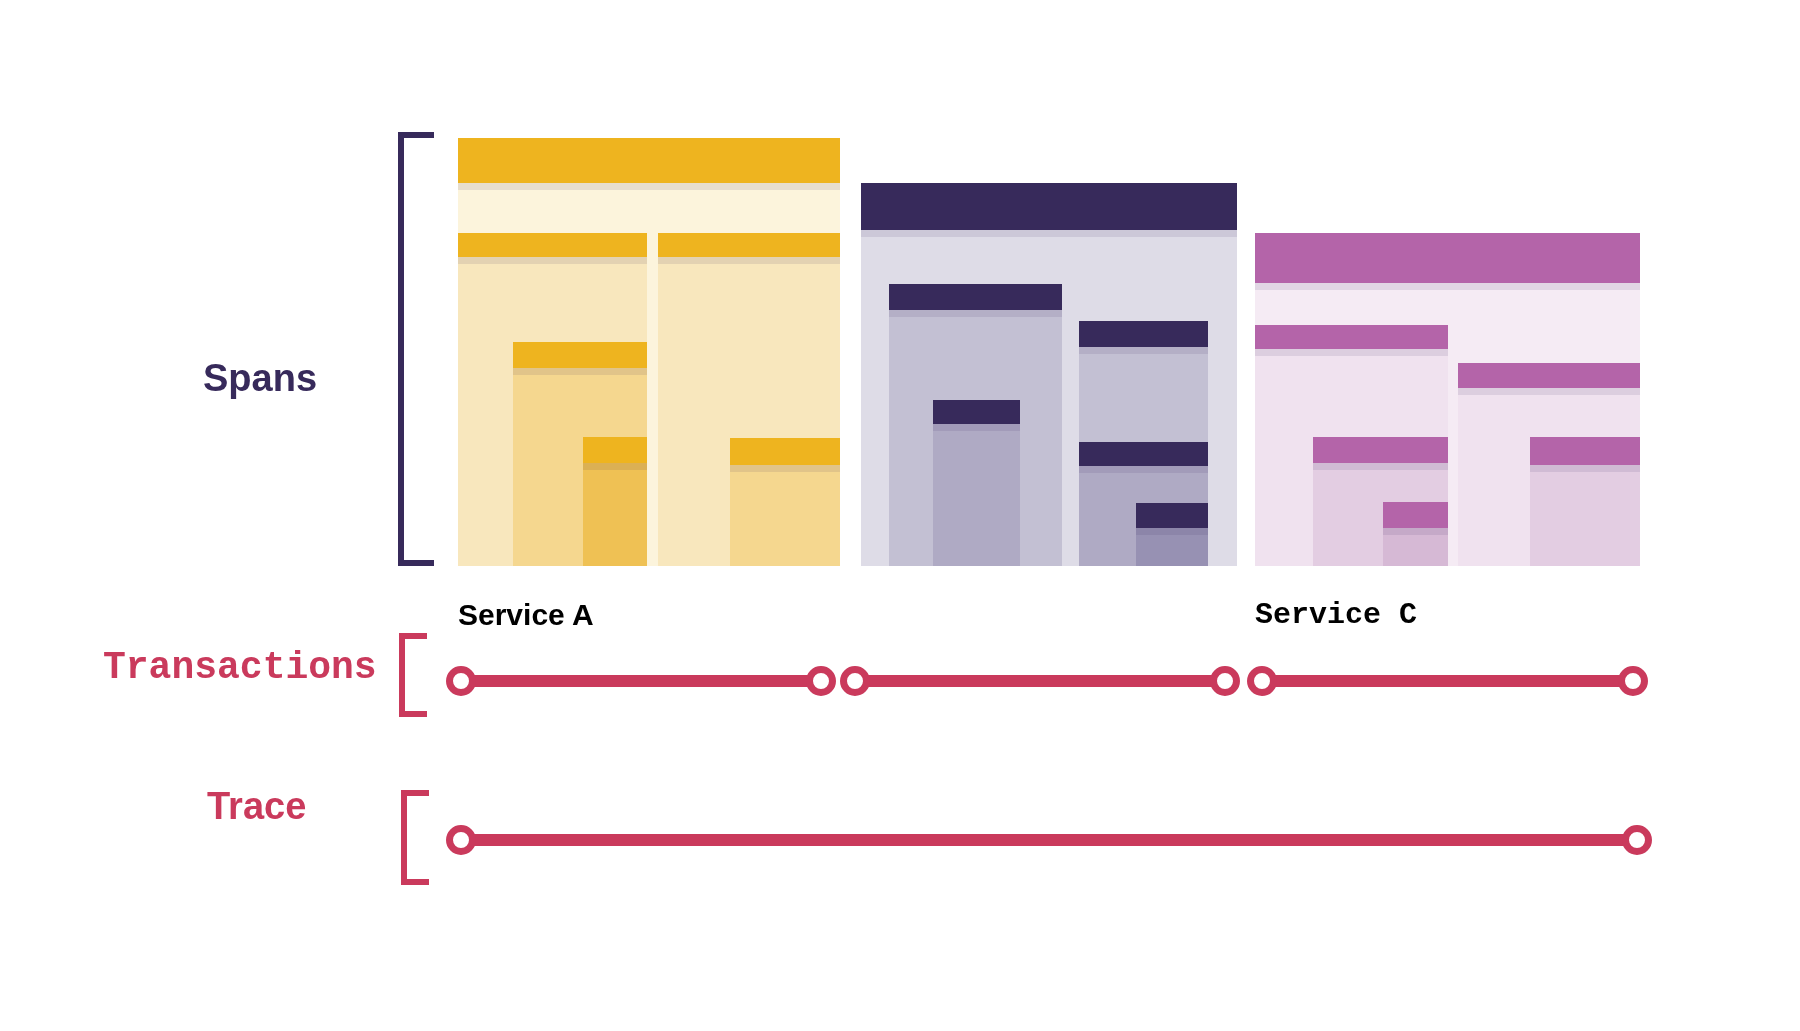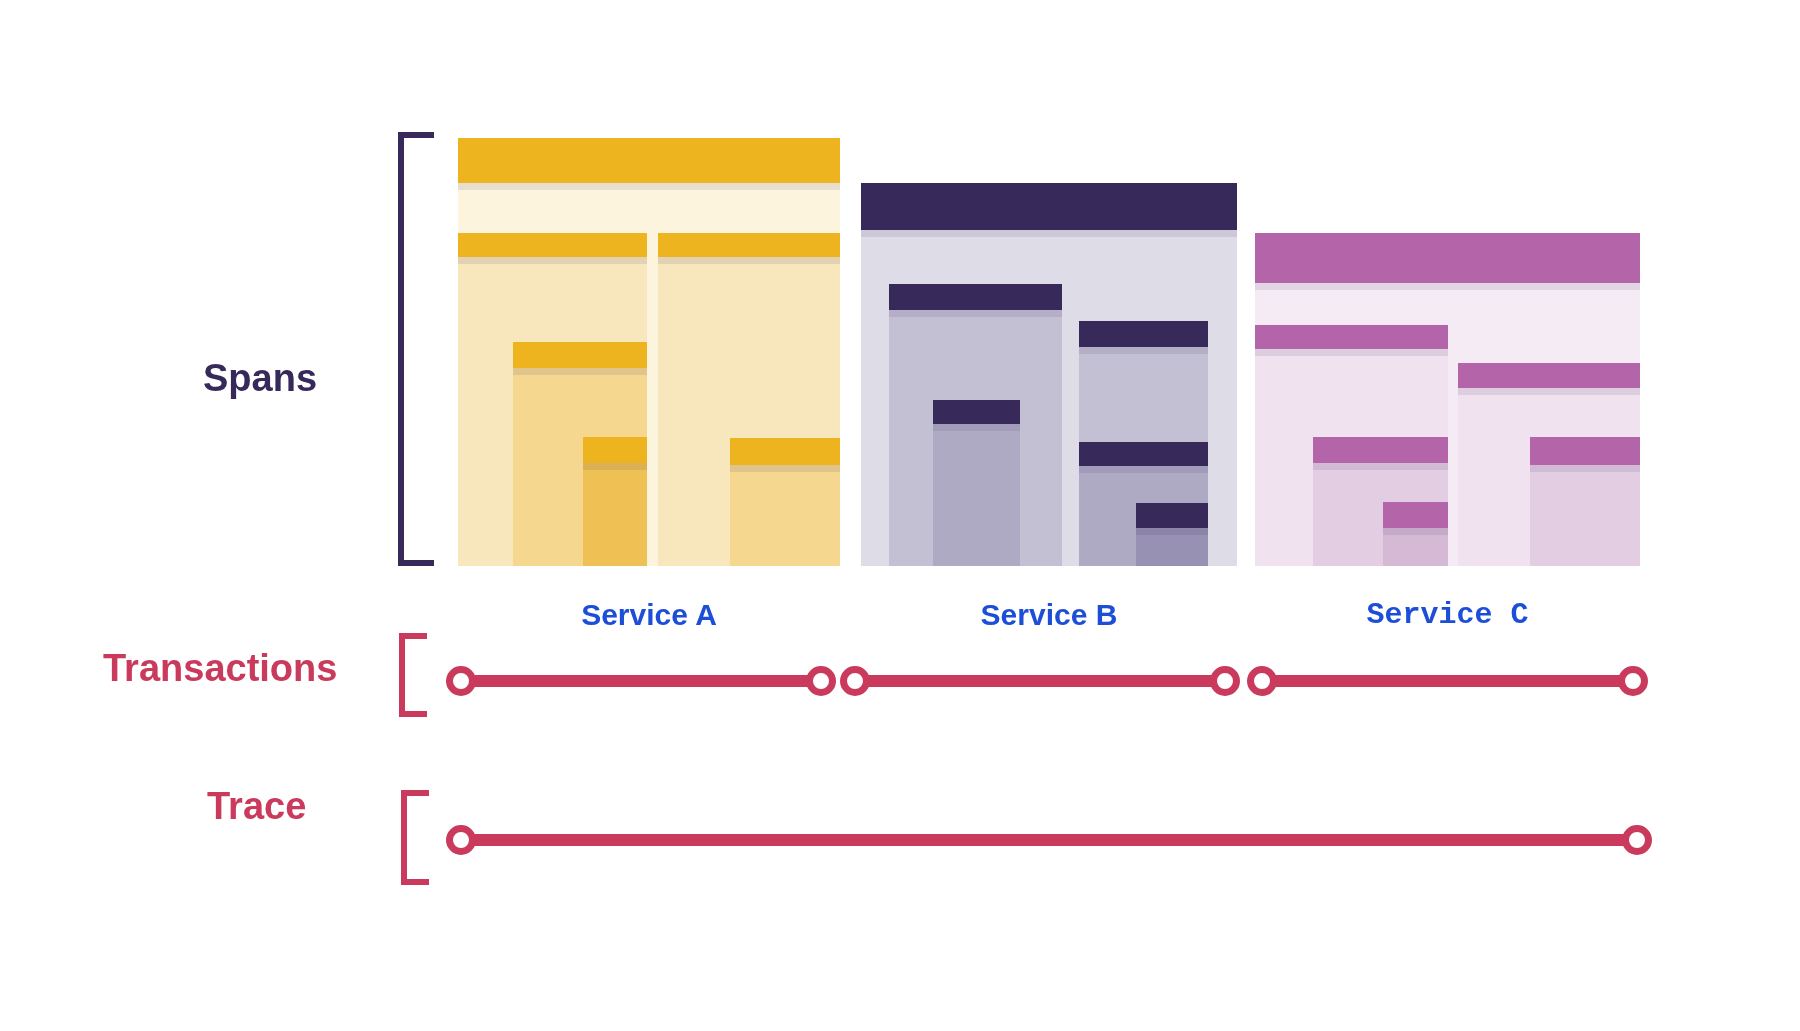--- a/index.html
+++ b/index.html
@@ -22,22 +22,22 @@
     line-height: 40px;
     white-space: nowrap;
   }
   .side-label.navy { color: #372A5B; }
   .side-label.red  { color: #CA3A5C; }
   .service-label {
     position: absolute;
     font-weight: bold;
     font-size: 30px;
     line-height: 34px;
-    color: #1d4ed8;
-    text-align: center;
+    color: #000000;
+    text-align: left;
     white-space: nowrap;
   }
   .bracket {
     position: absolute;
     border-style: solid;
     border-color: #372A5B;
     border-width: 6px 0 6px 6px;
     background: transparent;
   }
   .bracket.red { border-color: #CA3A5C; }
@@ -59,21 +59,21 @@
     border: 7px solid #CA3A5C;
     border-radius: 50%;
   }
 </style>
 </head>
 <body>
 
 <div id="canvas">
 
   <div class="side-label navy" style="left:203px; top:358px;text-align:center;">Spans</div>
-  <div class="side-label red" style="left:103px; top:648px;">Transactions</div>
+  <div class="side-label red" style="left:103px; top:648px;font-family:Liberation Mono, monospace;">Transactions</div>
   <div class="side-label red" style="left:207px; top:786px;">Trace</div>
 
   <div class="bracket" style="left:398px; top:132px; width:30px; height:422px;"></div>
   <div class="bracket red" style="left:399px; top:633px; width:22px; height:72px;"></div>
   <div class="bracket red" style="left:401px; top:790px; width:22px; height:83px;"></div>
 
 <div class="span-body" style="left: 458px; top: 138px; width: 382px; height: 428px; background: rgb(252, 244, 220);"></div>
     <div class="span-bar" style="left: 458px; top: 138px; width: 382px; height: 45px; background: rgb(238, 180, 31);"></div>
     <div class="span-body" style="left: 458px; top: 233px; width: 189px; height: 333px; background: rgb(248, 231, 189);"></div>
     <div class="span-bar" style="left: 458px; top: 233px; width: 189px; height: 24px; background: rgb(238, 180, 31);"></div>
@@ -91,21 +91,20 @@
     <div class="span-body" style="left: 889px; top: 284px; width: 173px; height: 282px; background: rgb(195, 192, 211);"></div>
     <div class="span-bar" style="left: 889px; top: 284px; width: 173px; height: 26px; background: rgb(55, 42, 91);"></div>
     <div class="span-body" style="left: 1079px; top: 321px; width: 129px; height: 245px; background: rgb(195, 192, 211);"></div>
     <div class="span-bar" style="left: 1079px; top: 321px; width: 129px; height: 26px; background: rgb(55, 42, 91);"></div>
     <div class="span-body" style="left: 933px; top: 400px; width: 87px; height: 166px; background: rgb(175, 170, 196);"></div>
     <div class="span-bar" style="left: 933px; top: 400px; width: 87px; height: 24px; background: rgb(55, 42, 91);"></div>
     <div class="span-body" style="left: 1079px; top: 442px; width: 129px; height: 124px; background: rgb(175, 170, 196);"></div>
     <div class="span-bar" style="left: 1079px; top: 442px; width: 129px; height: 24px; background: rgb(55, 42, 91);"></div>
     <div class="span-body" style="left: 1136px; top: 503px; width: 72px; height: 63px; background: rgb(151, 145, 179);"></div>
     <div class="span-bar" style="left: 1136px; top: 503px; width: 72px; height: 25px; background: rgb(55, 42, 91);"></div>
-    <div class="service-label" style="left: 861px; top: 598px; width: 376px;">Service B</div>
     <div class="span-body" style="left: 1255px; top: 233px; width: 385px; height: 333px; background: rgb(245, 235, 244);"></div>
     <div class="span-bar" style="left: 1255px; top: 233px; width: 385px; height: 50px; background: rgb(180, 100, 169);"></div>
     <div class="span-body" style="left: 1255px; top: 325px; width: 193px; height: 241px; background: rgb(240, 226, 239);"></div>
     <div class="span-bar" style="left: 1255px; top: 325px; width: 193px; height: 24px; background: rgb(180, 100, 169);"></div>
     <div class="span-body" style="left: 1458px; top: 363px; width: 182px; height: 203px; background: rgb(240, 226, 239);"></div>
     <div class="span-bar" style="left: 1458px; top: 363px; width: 182px; height: 25px; background: rgb(180, 100, 169);"></div>
     <div class="span-body" style="left: 1313px; top: 437px; width: 135px; height: 129px; background: rgb(227, 205, 226);"></div>
     <div class="span-bar" style="left: 1313px; top: 437px; width: 135px; height: 26px; background: rgb(180, 100, 169);"></div>
     <div class="span-body" style="left: 1530px; top: 437px; width: 110px; height: 129px; background: rgb(227, 205, 226);"></div>
     <div class="span-bar" style="left: 1530px; top: 437px; width: 110px; height: 28px; background: rgb(180, 100, 169);"></div>

